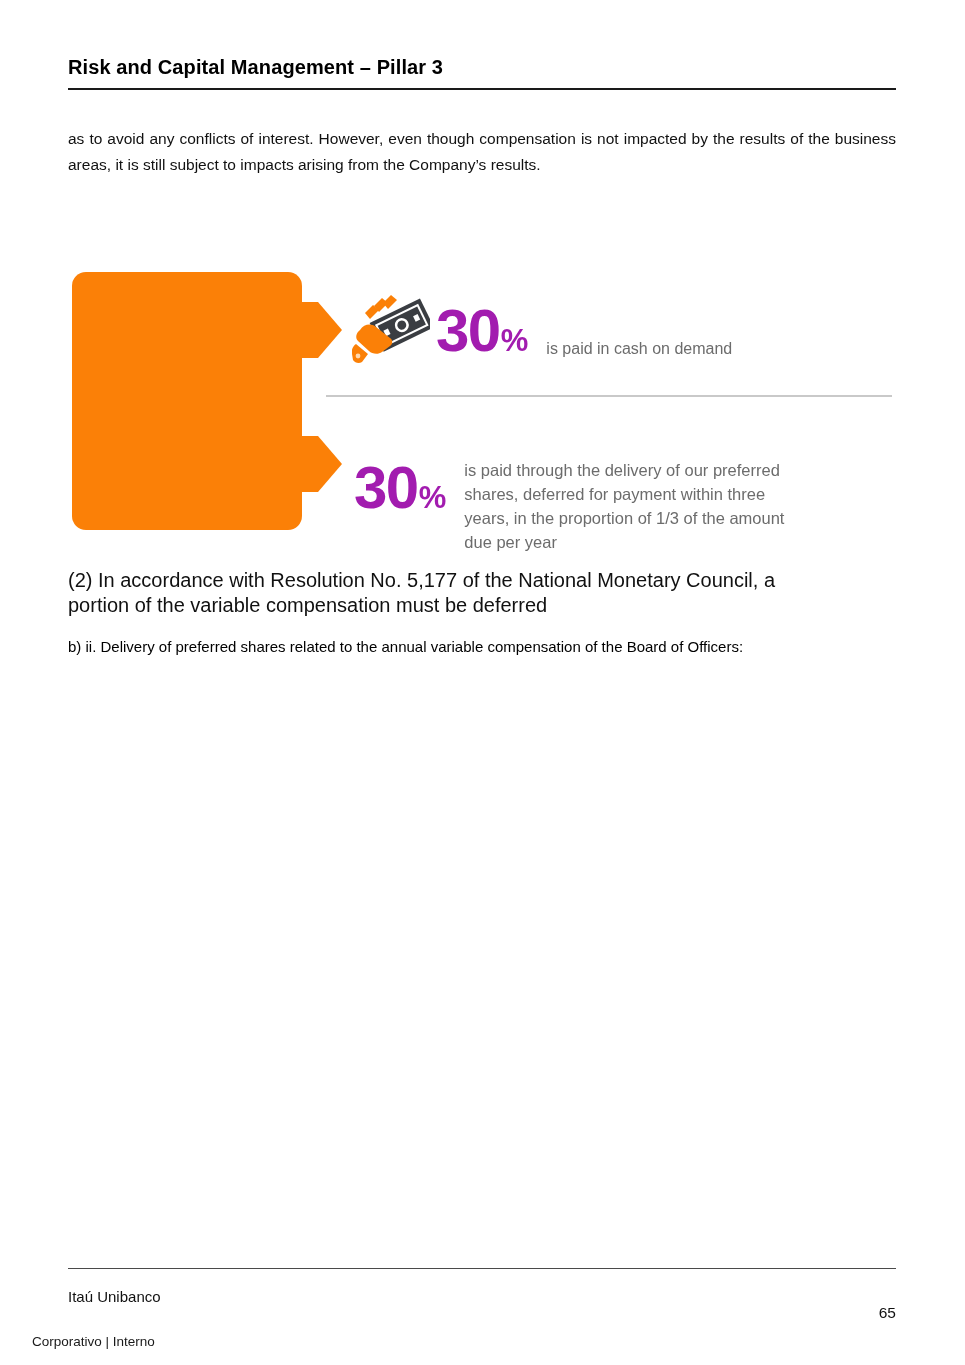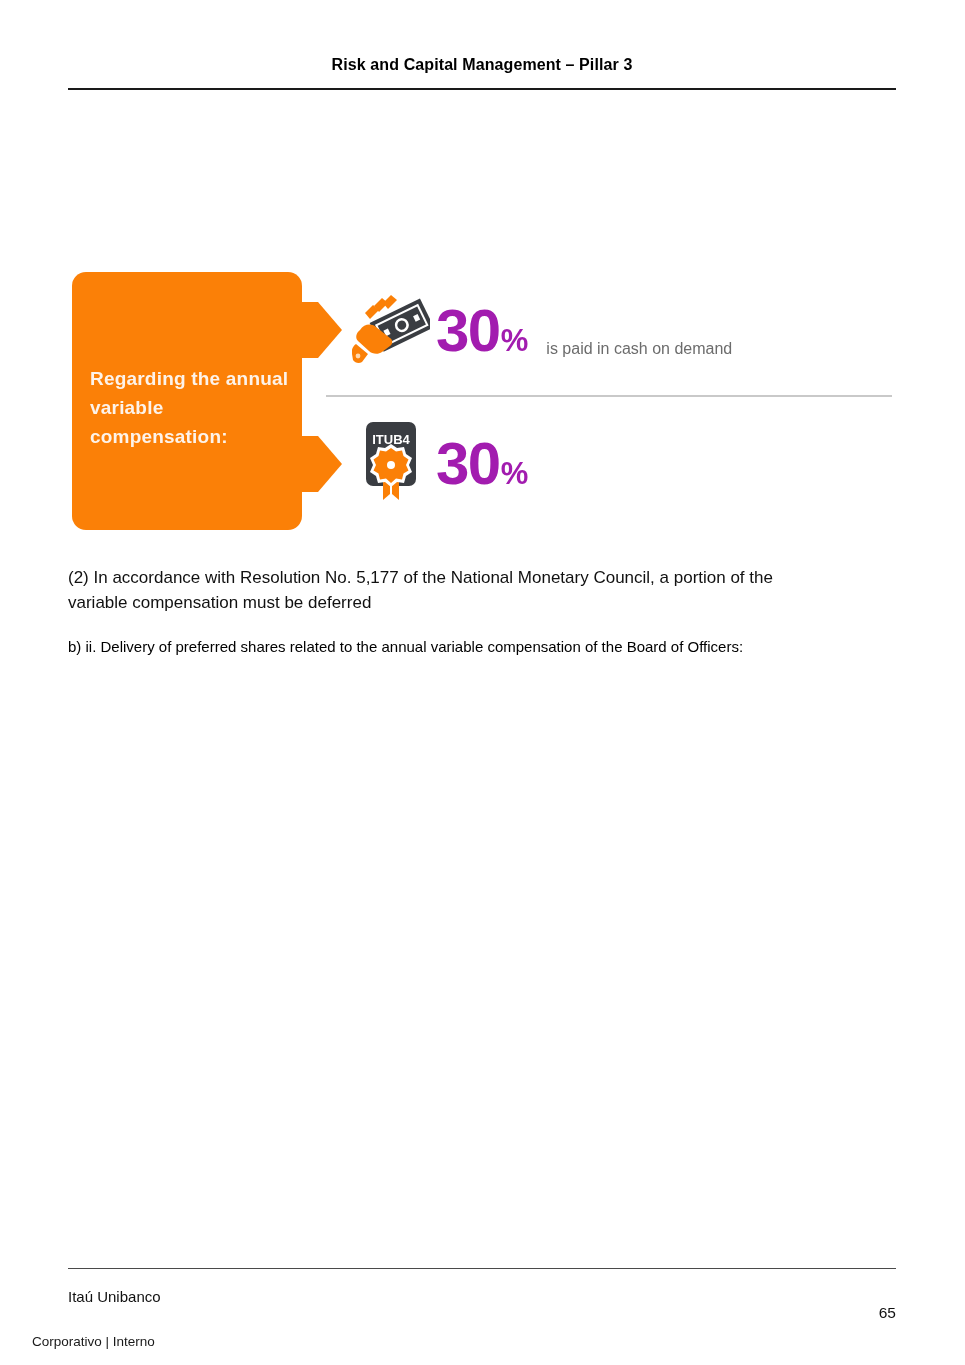--- a/index.html
+++ b/index.html
@@ -20,22 +20,22 @@
     position: absolute;
     inset: 0;
   }
 
   
   .header-title {
     position: absolute;
     left: 68px;
     top: 56px;
     width: 828px;
-    text-align: center;
-    font-size: 16px;
+    text-align: left;
+    font-size: 20px;
     font-weight: bold;
     letter-spacing: 0.1px;
     color: #000;
   }
   .header-rule {
     position: absolute;
     left: 68px;
     top: 88px;
     width: 828px;
     height: 0;
@@ -181,21 +181,21 @@
     margin-top: 36px;
   }
   .pct-desc-30 { font-size: 16px; }
 
   
   .footnote {
     position: absolute;
     left: 68px;
     top: 548px;
     width: 760px;
-    font-size: 17px;
+    font-size: 20px;
     line-height: 25px;
     color: #111;
   }
 
   .heading-bii {
     position: absolute;
     left: 68px;
     top: 638px;
     width: 840px;
     font-size: 15px;
@@ -237,36 +237,36 @@
   }
 </style>
 </head>
 <body>
 
 <div class="page">
 
   <div class="header-title">Risk and Capital Management – Pillar 3</div>
   <div class="header-rule"></div>
 
+  <p class="body-para">as to avoid any conflicts of interest. However, even though compensation is not impacted by the results of the business areas, it is still subject to impacts arising from the Company’s results.</p>
 
 
   <div class="infographic">
 
     <div class="orange-panel"></div>
 
     <div class="tab tab-top">
       <div class="tab-body"></div>
       <div class="tab-point"></div>
     </div>
     <div class="tab tab-bottom">
       <div class="tab-body"></div>
       <div class="tab-point"></div>
     </div>
 
-    <div class="panel-text">Regarding the annual variable compensation:</div>
 
     <div class="divider"></div>
 
     <div class="row row-30">
       <div class="icon-box">
         <svg width="78" height="74" viewBox="0 0 78 74" aria-hidden="true">
 
           <g fill="#FB8007">
             <path d="M22 12 L30 4 L36 9 L27 18 Z"></path>
             <path d="M31 9 L39 1 L45 6 L36 15 Z"></path>
@@ -292,45 +292,25 @@
         </svg>
       </div>
       <div class="pct">
         <span class="num">30</span>
         <span class="sym">%</span>
       </div>
       <div class="pct-desc pct-desc-30">is paid in cash on demand</div>
     </div>
 
     <div class="row row-70">
-      <div class="icon-box icon-box-70">
-        <svg width="64" height="84" viewBox="0 0 64 84" aria-hidden="true">
-          <rect x="7" y="0" width="50" height="64" rx="7" fill="#3A3D42"></rect>
-          <text x="32" y="22" text-anchor="middle" fill="#ffffff" font-family="Liberation Sans, sans-serif" font-size="13" font-weight="bold">ITUB4</text>
-
-          <g fill="#FB8007">
-            <path d="M24 58 L24 78 L31 72 L31 58 Z"></path>
-            <path d="M40 58 L40 78 L33 72 L33 58 Z"></path>
-          </g>
-
-          <g transform="translate(32,44)">
-            <path fill="#ffffff" d="M0,-22 L6,-18 L13,-19 L15,-12 L21,-8 L18,-1 L21,6 L15,10 L13,17
-                     L6,16 L0,21 L-6,16 L-13,17 L-15,10 L-21,6 L-18,-1 L-21,-8
-                     L-15,-12 L-13,-19 L-6,-18 Z"></path>
-            <path fill="#FB8007" d="M0,-18 L5,-14.5 L11,-15.5 L12.5,-10 L17.5,-6.5 L15,-1 L17.5,4.5
-                     L12.5,7.5 L11,13.5 L5,12.5 L0,17 L-5,12.5 L-11,13.5 L-12.5,7.5
-                     L-17.5,4.5 L-15,-1 L-17.5,-6.5 L-12.5,-10 L-11,-15.5 L-5,-14.5 Z"></path>
-            <circle cx="0" cy="-1" r="4" fill="#ffffff"></circle>
-          </g>
-        </svg>
-      </div>
       <div class="pct">
         <span class="num">30</span>
         <span class="sym">%</span>
       </div>
+      <div class="pct-desc">is paid through the delivery of our preferred shares, deferred for payment within three years, in the proportion of 1/3 of the amount due per year</div>
     </div>
   </div>
 
   <p class="footnote">(2) In accordance with Resolution No. 5,177 of the National Monetary Council, a portion of the variable compensation must be deferred</p>
 
   <div class="heading-bii">b) ii. Delivery of preferred shares related to the annual variable compensation of the Board of Officers:</div>
 
   <div class="footer-rule"></div>
   <div class="footer-left">Itaú Unibanco</div>
   <div class="footer-right">65</div>

